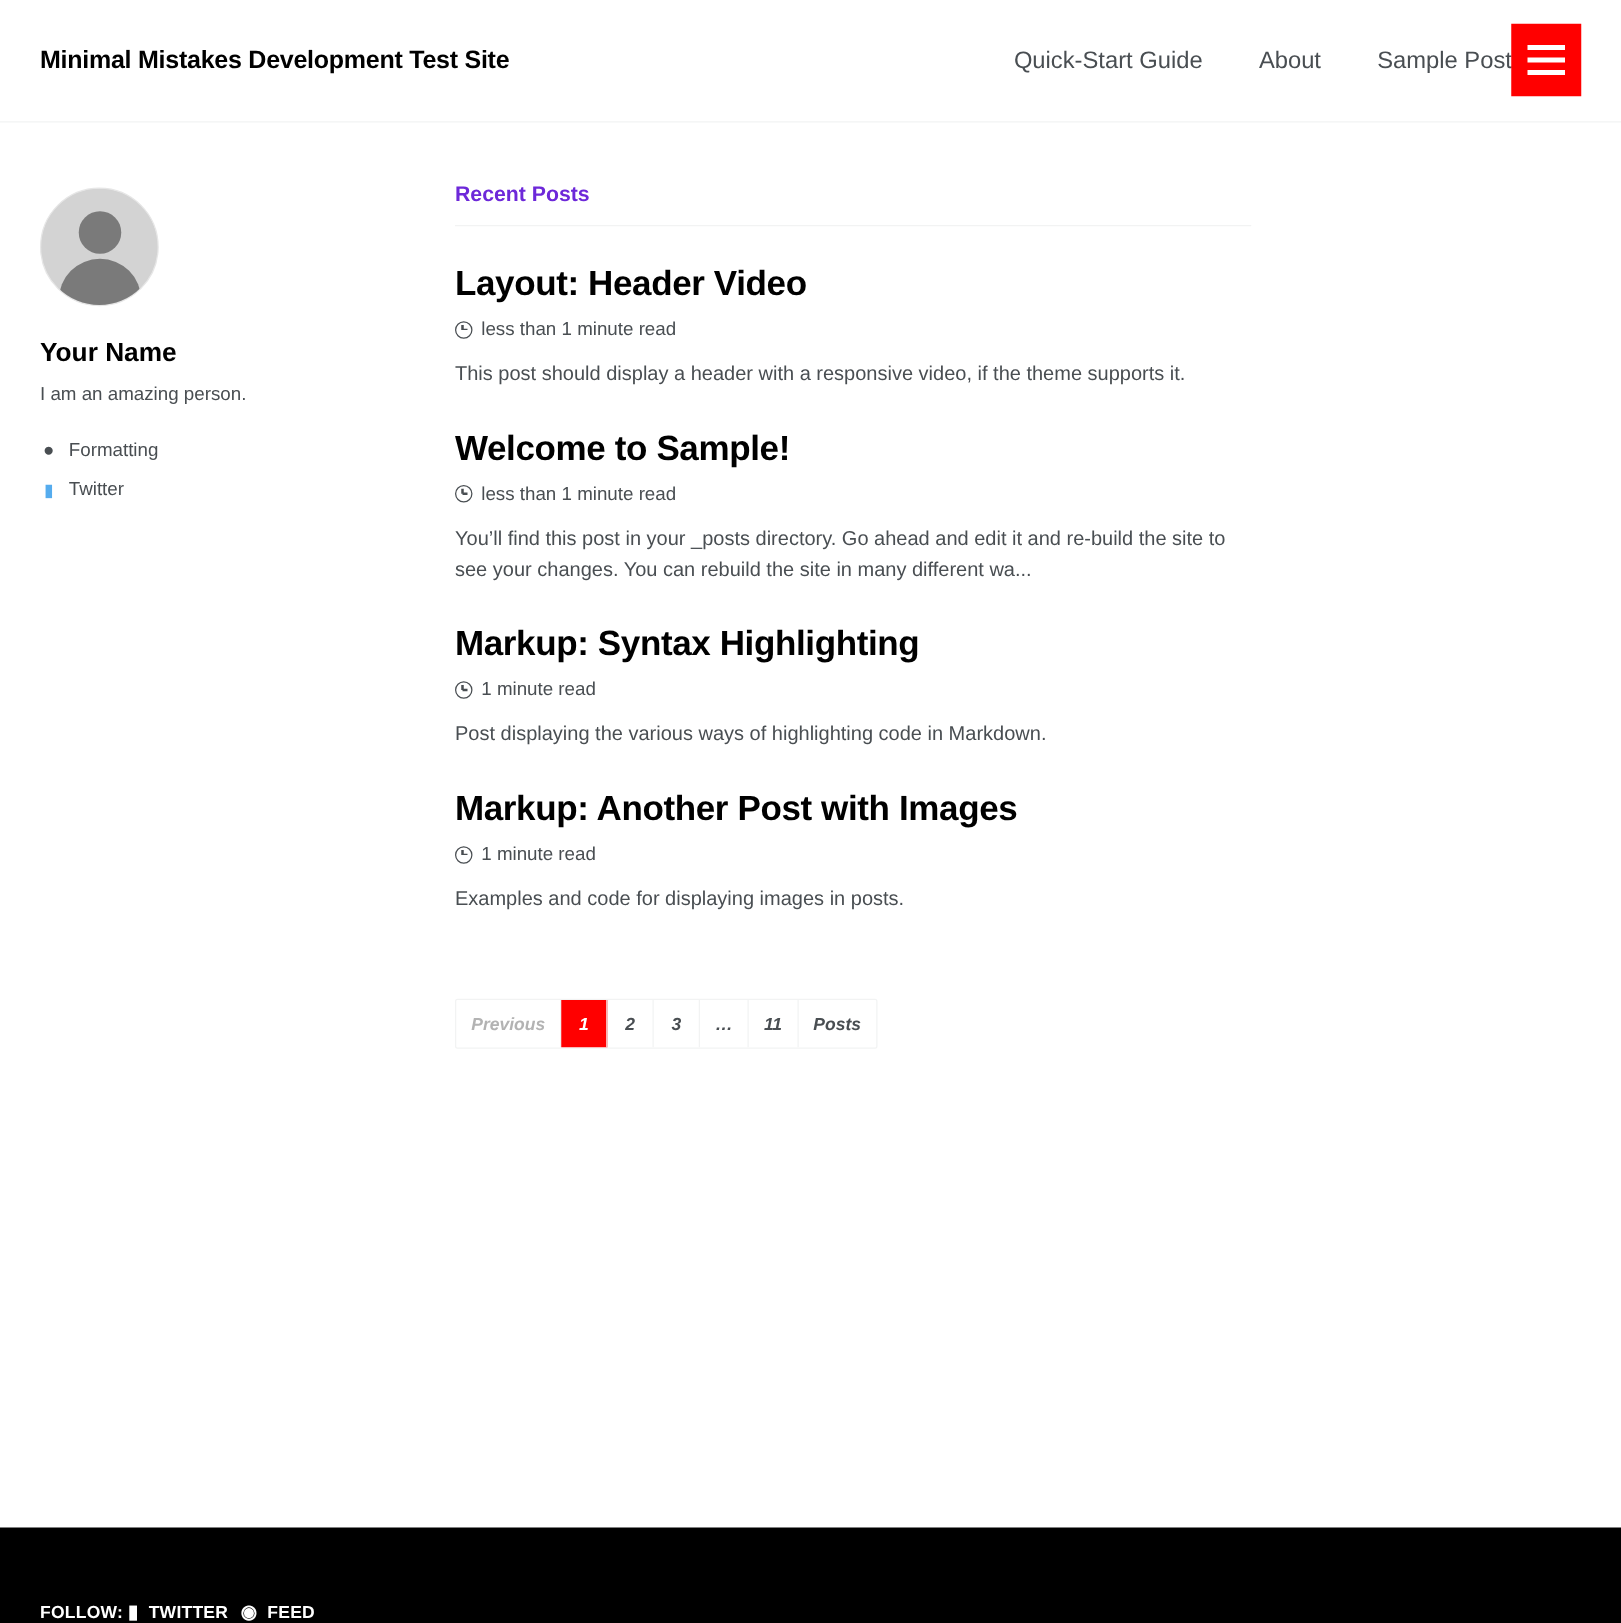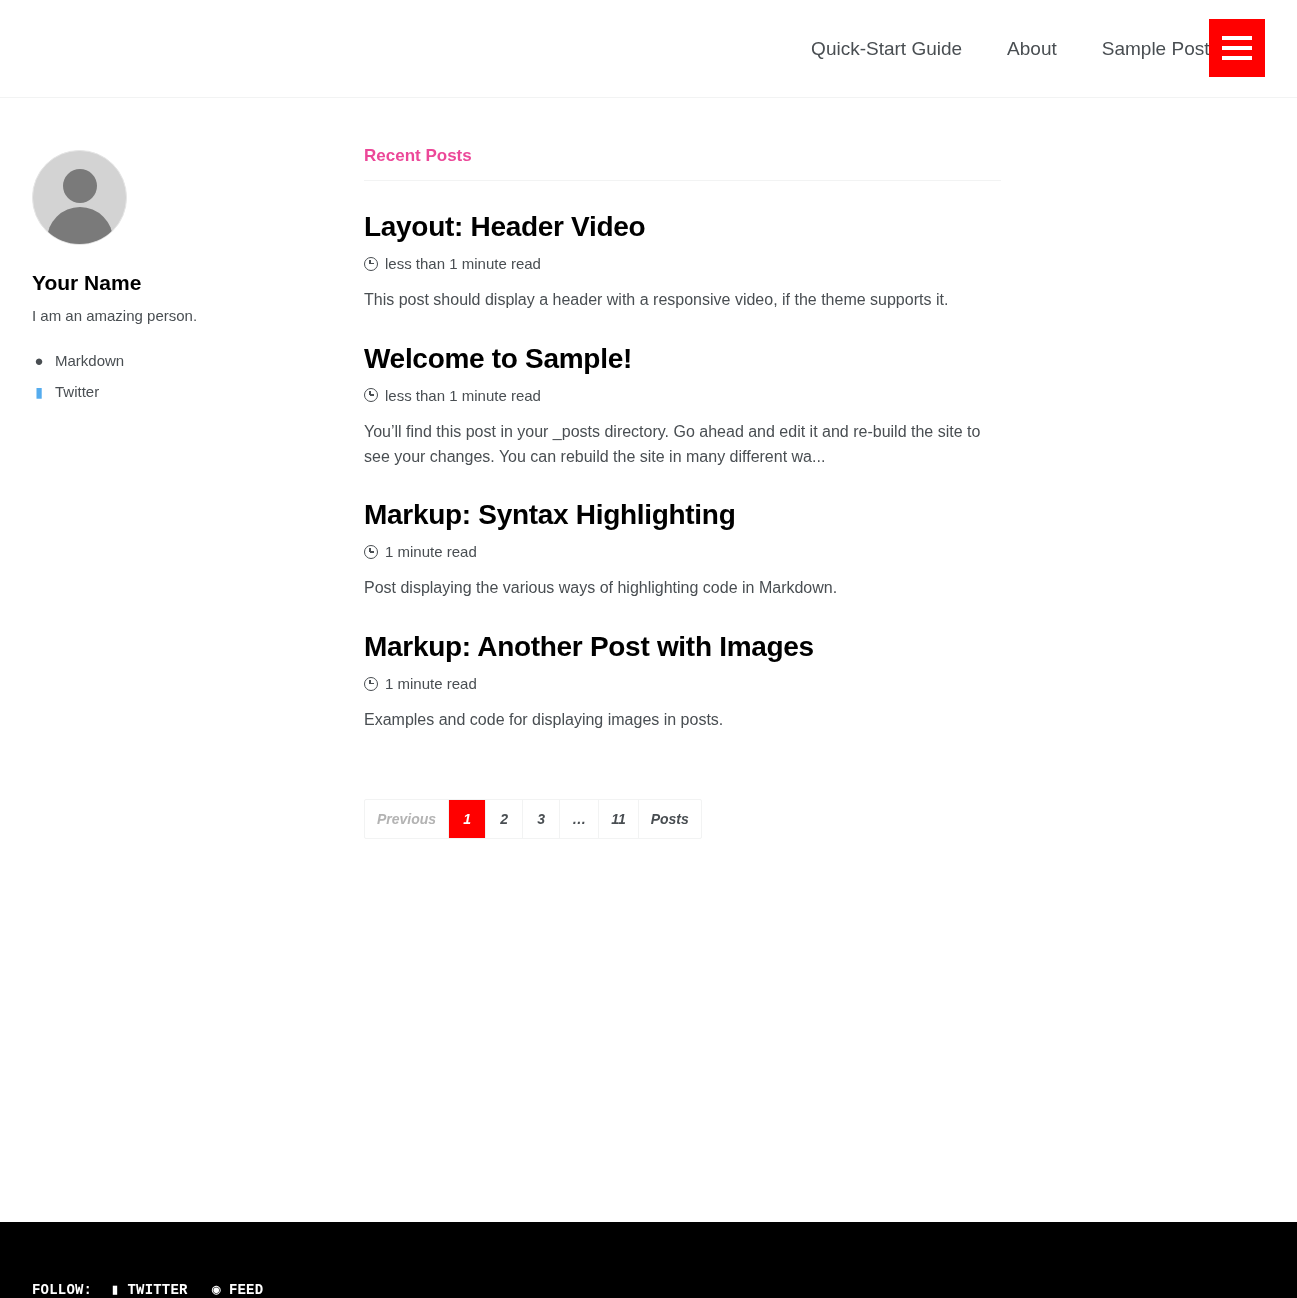--- a/index.html
+++ b/index.html
@@ -133,21 +133,21 @@
 
   
   .main {
     flex: 1;
     padding-left: 62px;
     max-width: 700px;
   }
   .archive-title {
     font-size: 17px;
     font-weight: bold;
-    color: #ec4899;
+    color: #6d28d9;
     padding-bottom: 14px;
     border-bottom: 1px solid #f2f3f3;
     margin: 0 0 10px 0;
     width: 637px;
   }
   .post-item { margin-top: 30px; }
   .post-title {
     font-size: 28px;
     font-weight: bold;
     color: #000000;
@@ -222,41 +222,40 @@
   
   .footer {
     background: #000000;
     color: #ffffff;
     padding: 58px 32px 50px 32px;
     margin-top: 84px;
   }
   .follow-row {
     display: flex;
     align-items: center;
-    gap: 14px;
     font-size: 14px;
     font-weight: bold;
     letter-spacing: 0.2px;
-    font-family: Liberation Mono, monospace;
   }
   .follow-row .label { margin-right: 4px; }
   .follow-item {
     display: flex;
     align-items: center;
     gap: 8px;
     color: #ffffff;
     margin-right: 10px;
   }
   .glyph { font-size: 15px; }
 </style>
 </head>
 <body>
 
 <header class="masthead">
   <div class="masthead-inner">
+    <a class="site-title">Minimal Mistakes Development Test Site</a>
     <nav class="top-nav">
       <a>Quick-Start Guide</a>
       <a>About</a>
       <a>Sample Posts</a>
     </nav>
   </div>
   <div class="hamburger">
     <span></span>
     <span></span>
     <span></span>
@@ -268,21 +267,21 @@
   <aside class="sidebar">
     <div class="avatar">
       <div class="head"></div>
       <div class="body"></div>
     </div>
     <div class="author-name">Your Name</div>
     <div class="author-bio">I am an amazing person.</div>
     <div class="author-links">
       <a class="author-link">
         <span class="icon-pin">●</span>
-        <span>Markdown</span>
+        <span>Formatting</span>
       </a>
       <a class="author-link">
         <span class="icon-tw">▮</span>
         <span>Twitter</span>
       </a>
     </div>
   </aside>
 
   <main class="main">
     <h3 class="archive-title">Recent Posts</h3>

